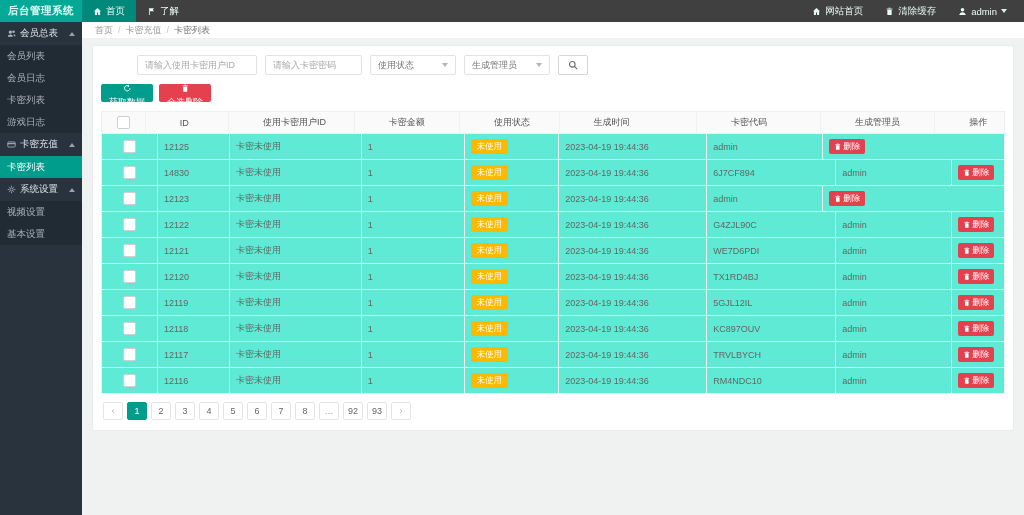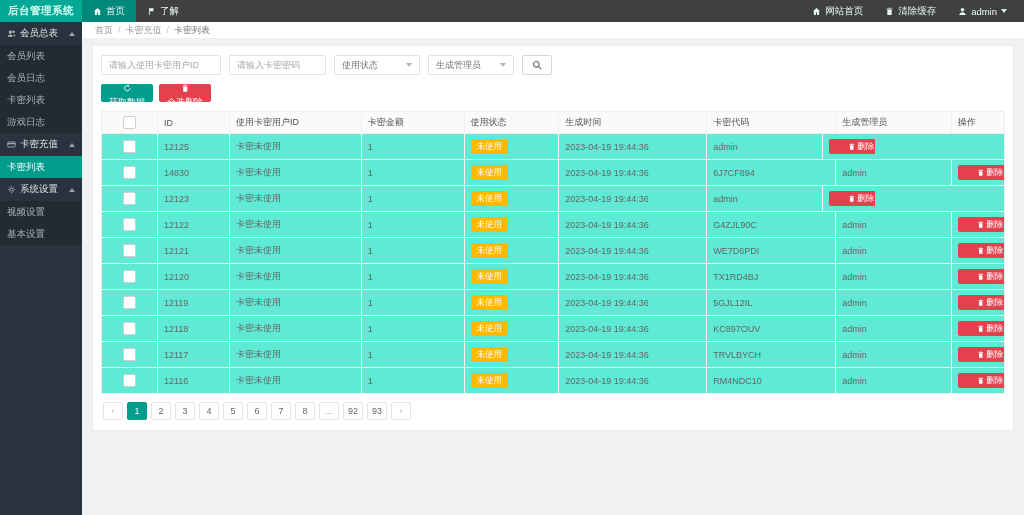--- a/index.html
+++ b/index.html
@@ -30,51 +30,51 @@
   .bc-sep{color:#c5c5c5;}
   .bc-item.current{color:#777;}
 
   
   .main{position:absolute;top:39px;left:82px;right:0;bottom:0;background:#f0f1f1;}
   .card{margin:6px 10px 0 10px;background:#fff;border:1px solid #ececec;border-radius:2px;padding:9px 8px 10px 8px;box-sizing:border-box;min-height:366px;}
 
   .filter-row{display:flex;gap:8px;align-items:center;}
   .f-input{height:20px;box-sizing:border-box;border:1px solid #e2e2e2;border-radius:2px;padding:0 7px;font-size:9px;color:#333;outline:none;font-family:inherit;}
   .f-input::placeholder{color:#a9a9a9;}
-  .w1{width:120px;}.w2{width:97px;}
+  .w1{width:120px;margin-left:36px;}.w2{width:97px;}
   .f-select{width:86px;height:20px;box-sizing:border-box;border:1px solid #e2e2e2;border-radius:2px;display:flex;align-items:center;padding:0 7px;font-size:9px;color:#777;background:#fff;cursor:pointer;}
   .caret-down{margin-left:auto;width:0;height:0;border-left:3.5px solid transparent;border-right:3.5px solid transparent;border-top:4px solid #b3b3b3;}
   .search-btn{width:30px;height:20px;border:1px solid #d6d6d6;background:#fff;border-radius:2px;display:flex;align-items:center;justify-content:center;cursor:pointer;padding:0;}
   .search-btn svg{width:10px;height:10px;}
 
   .toolbar{margin-top:9px;display:flex;gap:6px;}
   .btn{height:18px;display:inline-flex;align-items:center;gap:3px;padding:0 8px;border:none;border-radius:2px;color:#fff;font-size:9px;cursor:pointer;font-family:Liberation Sans, sans-serif;flex-direction:column;}
   .btn .icon svg{width:8.5px;height:8.5px;}
   .btn-green{background:#009c8c;}
   .btn-red{background:#e5404d;}
 
   
   .table{margin-top:9px;border:1px solid #eee;border-bottom:none;}
   .tr{display:flex;border-bottom:1px solid #efefef;background:#5eead4;}
-  .tr.head{background:#fafafa;}
+  .tr.head{background:#fafafa;gap:28px;}
   .td{box-sizing:border-box;padding:0 6px;display:flex;align-items:center;border-right:1px solid #f2f2f2;font-size:9px;color:#666;height:25px;overflow:hidden;white-space:nowrap;}
   .td:last-child{border-right:none;}
   .tr.head .td{height:21px;color:#555;}
   .c0{width:6.2%;justify-content:center;}
   .c1{width:8%;}
   .c2{width:14.6%;}
   .c3{width:11.4%;}
   .c4{width:10.5%;}
   .c5{width:16.4%;}
   .c6{width:14.3%;}
   .c7{width:12.8%;}
   .c8{width:5.8%;}
   .checkbox{width:11px;height:11px;border:1px solid #d0d0d0;border-radius:2px;background:#fff;cursor:pointer;display:inline-block;}
   .badge{background:#ffb800;color:#fff;font-size:8.5px;padding:3px 6px;border-radius:2px;line-height:1;}
-  .btn-del{background:#e5404d;color:#fff;border:none;border-radius:2px;font-size:8.5px;padding:3px 19px;display:inline-flex;align-items:center;gap:2px;cursor:pointer;line-height:1;font-family:inherit;}
+  .btn-del{background:#e5404d;color:#fff;border:none;border-radius:2px;font-size:8.5px;padding:3px 5px;display:inline-flex;align-items:center;gap:2px;cursor:pointer;line-height:1;font-family:inherit;}
   .btn-del svg{width:7.5px;height:7.5px;}
 
   
   .pagination{margin-top:8px;display:flex;gap:4px;padding-left:2px;}
   .page-box{min-width:20px;height:18px;box-sizing:border-box;border:1px solid #e4e4e4;border-radius:2px;display:inline-flex;align-items:center;justify-content:center;font-size:9px;color:#666;background:#fff;padding:0 4px;cursor:pointer;}
   .page-box.active{background:#009c8c;border-color:#009c8c;color:#fff;}
   .page-box.nav{color:#aaa;}
   .page-box.dots{color:#999;}
 </style>
 </head>

